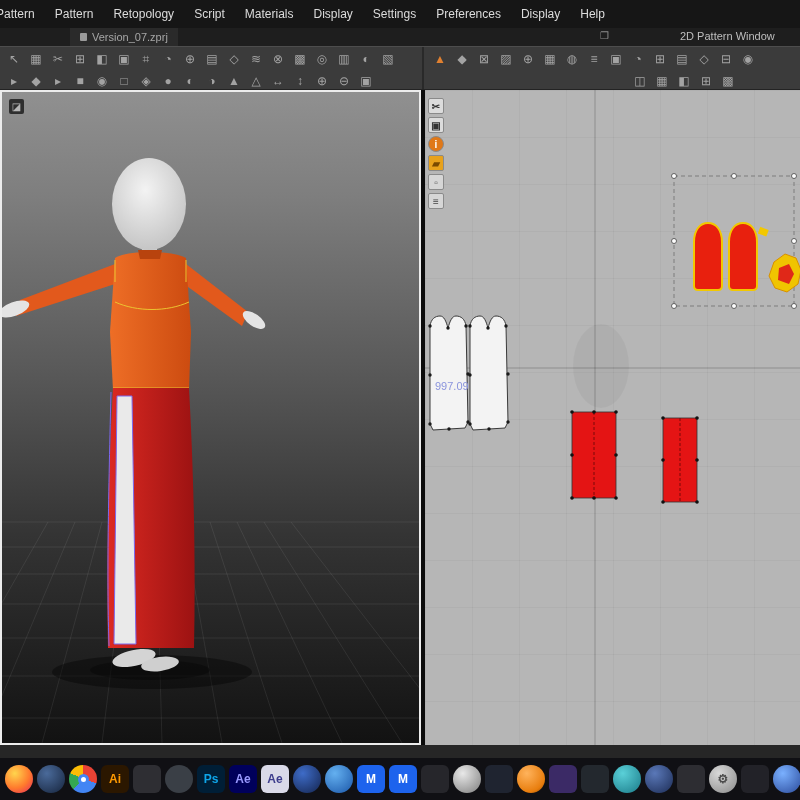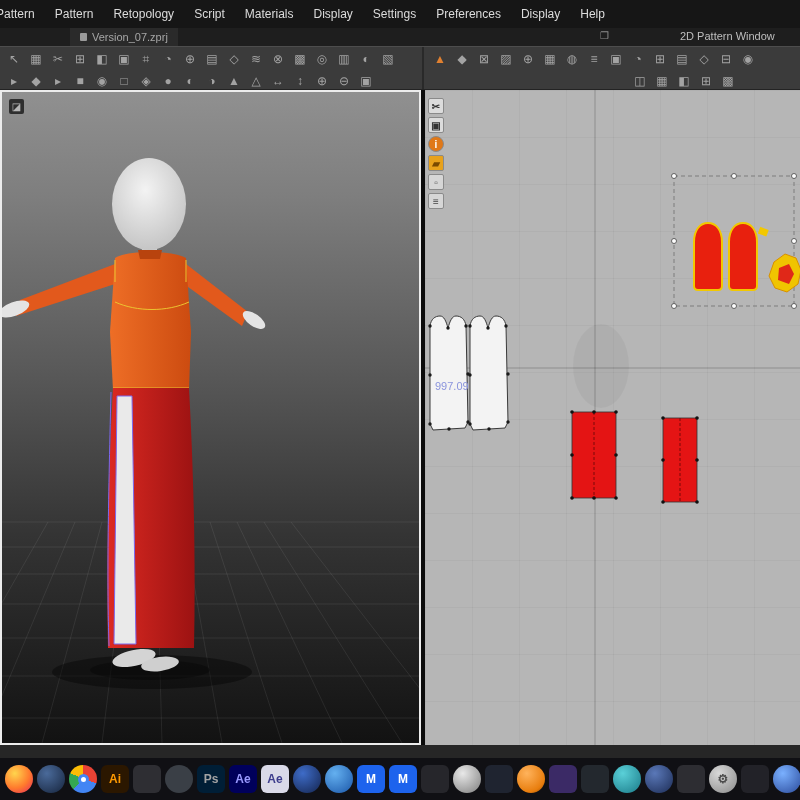--- a/index.html
+++ b/index.html
@@ -327,21 +327,21 @@
       <div class="dock-icon" style="background: radial-gradient(circle at 35% 30%, rgb(74, 106, 154), rgb(22, 36, 60)); border-radius: 50%;"></div>
       <div class="dock-icon" style="background: conic-gradient(rgb(234, 67, 53) 0deg, rgb(234, 67, 53) 30%, rgb(66, 133, 244) 30%, rgb(66, 133, 244) 62%, rgb(52, 168, 83) 62%, rgb(52, 168, 83) 82%, rgb(251, 188, 5) 82%, rgb(251, 188, 5) 100%); border-radius: 50%;">
         <span class="chrome-dot"></span>
       </div>
       <div class="dock-icon" style="background: rgb(43, 23, 0);">
         <span style="color: rgb(255, 154, 0);">Ai</span>
       </div>
       <div class="dock-icon" style="background: rgb(46, 46, 51);"></div>
       <div class="dock-icon" style="background: rgb(58, 63, 70); border-radius: 50%;"></div>
       <div class="dock-icon" style="background: rgb(0, 30, 54);">
-        <span style="color: #a3a3a3;">Ps</span>
+        <span style="color: #0ea5e9;">Ps</span>
       </div>
       <div class="dock-icon" style="background: rgb(0, 0, 91);">
         <span style="color: rgb(153, 153, 255);">Ae</span>
       </div>
       <div class="dock-icon" style="background: rgb(217, 217, 232);">
         <span style="color: rgb(60, 60, 140);">Ae</span>
       </div>
       <div class="dock-icon" style="background: radial-gradient(circle at 35% 30%, rgb(62, 108, 200), rgb(20, 36, 78)); border-radius: 50%;"></div>
       <div class="dock-icon" style="background: radial-gradient(circle at 35% 30%, rgb(100, 176, 240), rgb(26, 86, 168)); border-radius: 50%;"></div>
       <div class="dock-icon" style="background: rgb(29, 99, 237);">

